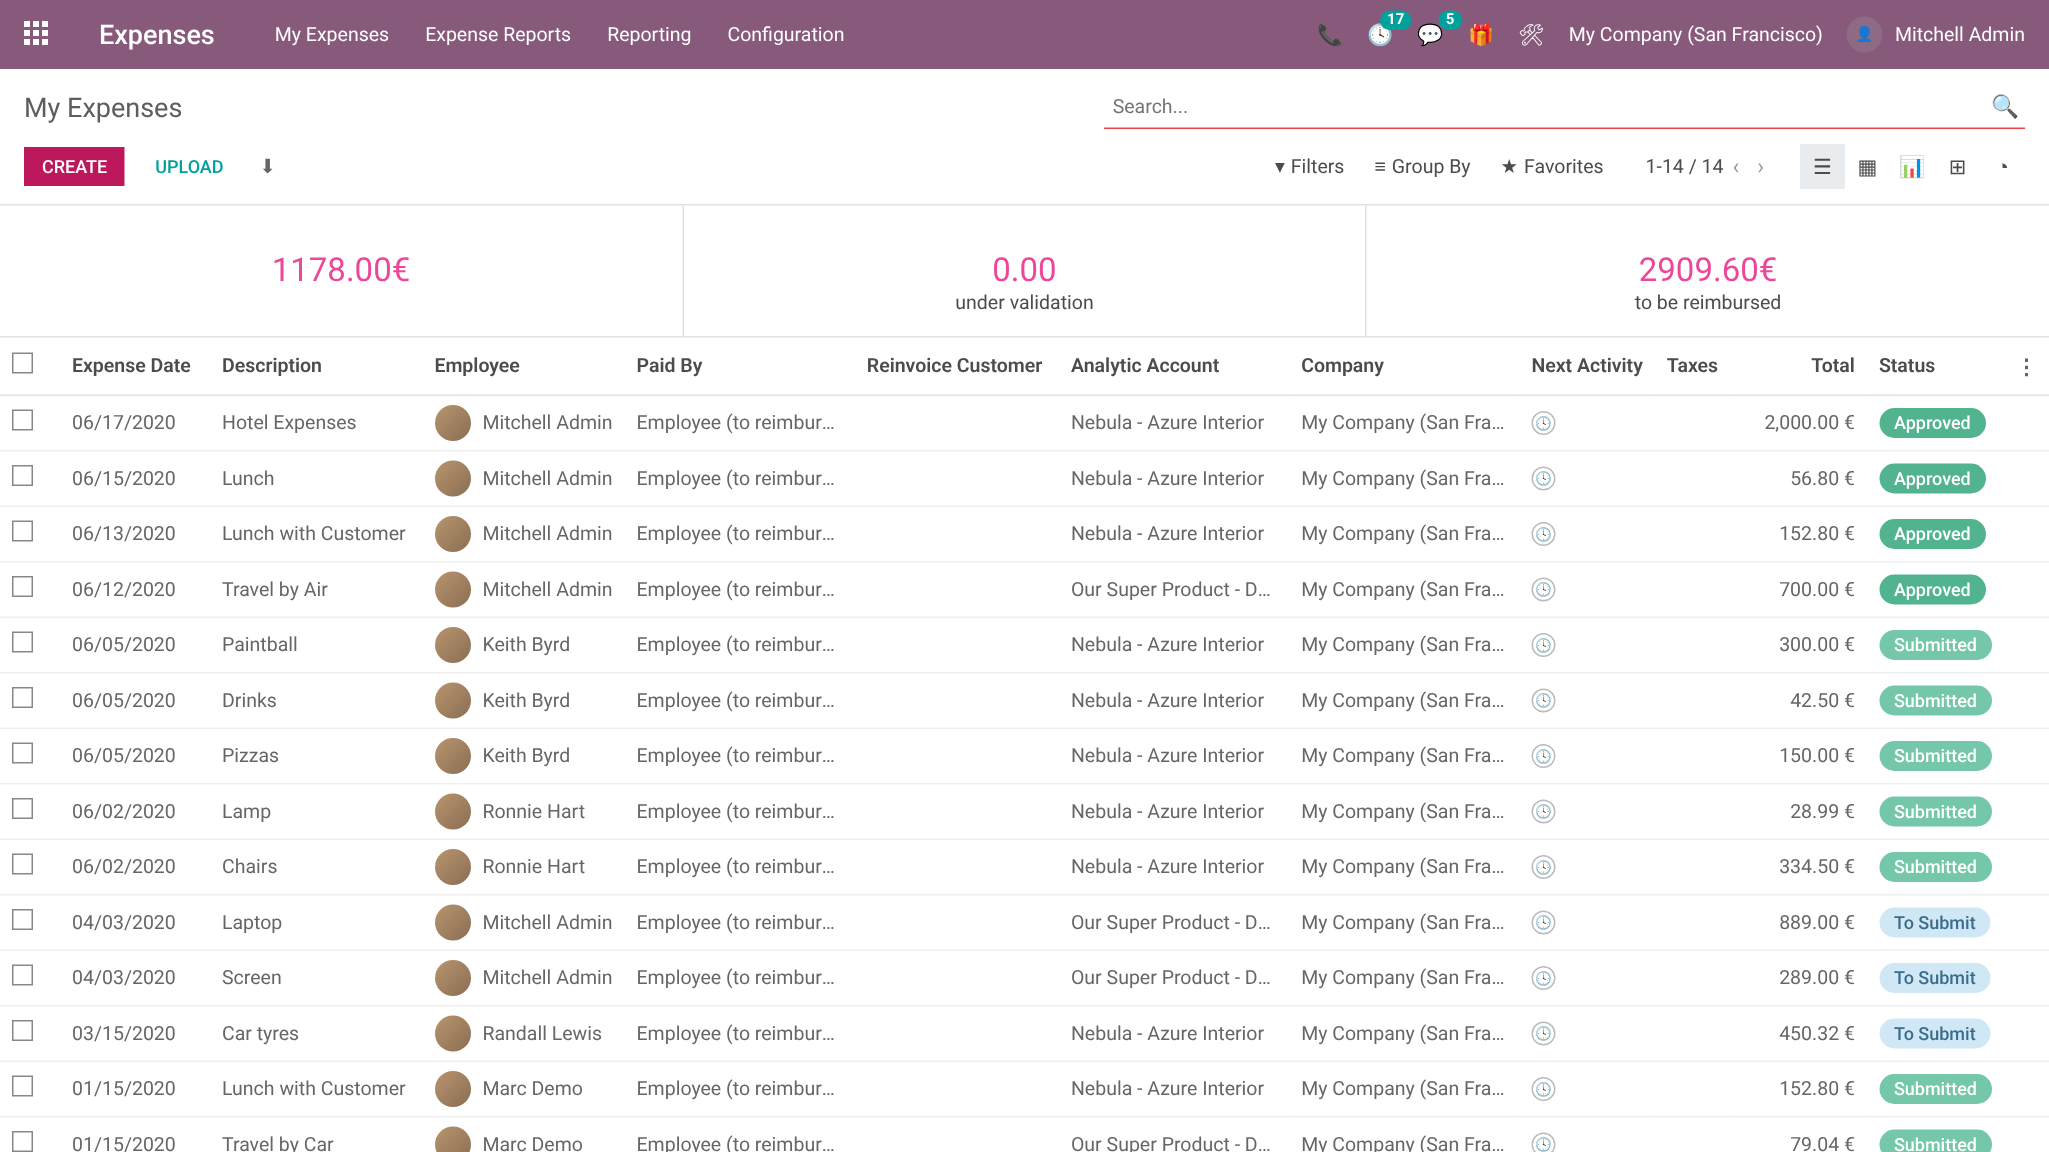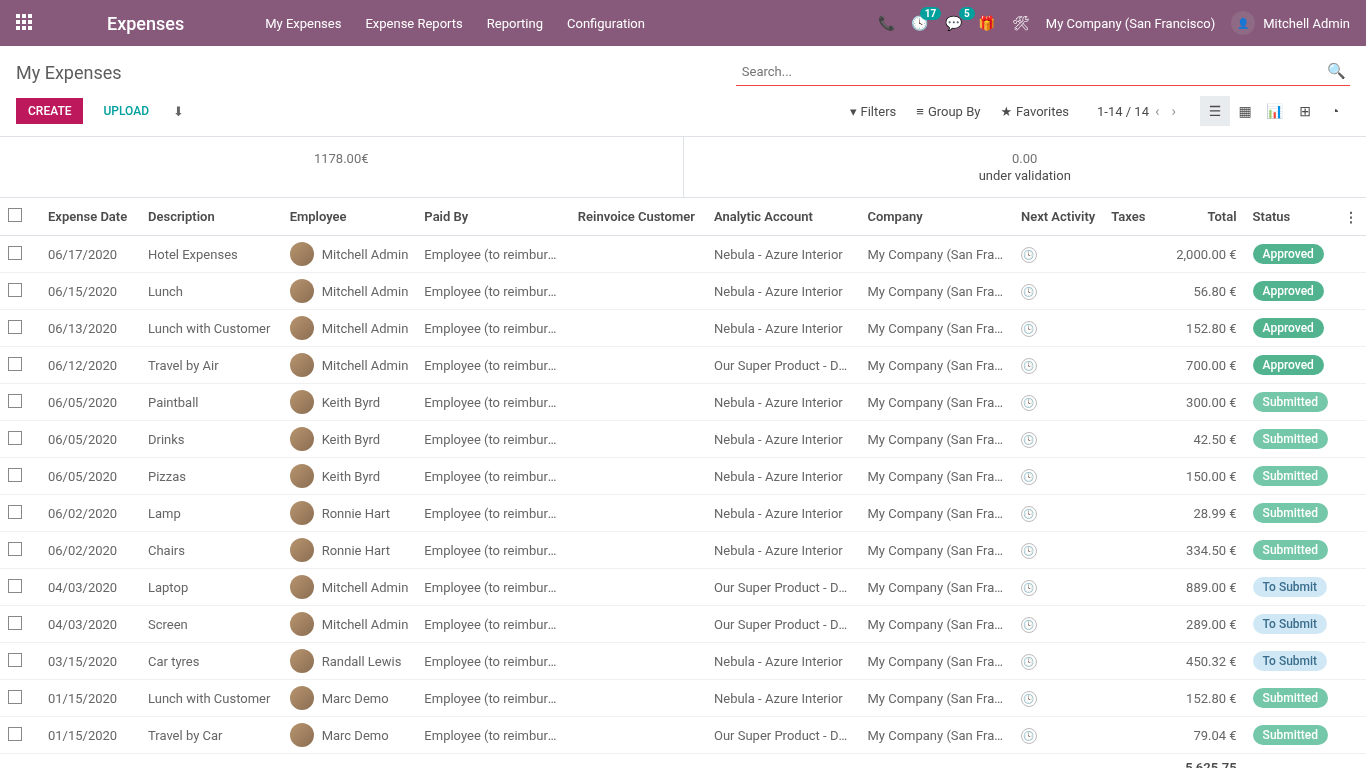--- a/index.html
+++ b/index.html
@@ -1,17 +1,17 @@
 <!DOCTYPE html>
 <html><head>
 <meta charset="utf-8">
 <style>
 * { box-sizing: border-box; margin: 0; padding: 0; font-family: -apple-system, BlinkMacSystemFont, "Segoe UI", Roboto, sans-serif; }
 body { background: #fff; font-size: 13px; color: #4c4c4c; }
-.topbar { background: #875a7b; height: 46px; display: flex; align-items: center; padding: 0 16px; color: #fff; gap: 41px; }
+.topbar { background: #875a7b; height: 46px; display: flex; align-items: center; padding: 0 16px; color: #fff; }
 .apps-icon { width: 18px; height: 18px; display: grid; grid-template-columns: repeat(3,4px); grid-template-rows: repeat(3,4px); gap: 2px; margin-right: 32px; cursor: pointer; }
 .apps-icon span { background: #fff; }
 .brand { font-size: 18px; font-weight: 500; margin-right: 40px; }
 .nav { display: flex; gap: 24px; }
 .nav-item { color: #fff; font-size: 13px; cursor: pointer; }
 .spacer { flex: 1; }
 .right-icons { display: flex; align-items: center; gap: 16px; }
 .ico { color: #fff; font-size: 14px; cursor: pointer; position: relative; }
 .badge { position: absolute; top: -8px; right: -12px; background: #00a09d; color: #fff; border-radius: 10px; font-size: 10px; padding: 1px 5px; font-weight: bold; }
 .company-name { color: #fff; font-size: 13px; }
@@ -29,21 +29,21 @@
 .filter-group { margin-left: auto; display: flex; gap: 20px; color: #4c4c4c; font-size: 13px; }
 .filter-item { cursor: pointer; display: flex; align-items: center; gap: 4px; }
 .pager { margin-left: 28px; display: flex; align-items: center; gap: 0; color: #4c4c4c; }
 .pager-arrow { color: #999; cursor: pointer; font-size: 15px; padding: 2px 6px; }
 .view-switch { margin-left: 18px; display: flex; gap: 0; }
 .view-btn { width: 30px; height: 30px; display: flex; align-items: center; justify-content: center; cursor: pointer; color: #4c4c4c; font-size: 14px; }
 .view-btn.active { background: #e9ecef; }
 .summary { display: flex; border-bottom: 1px solid #dee2e6; }
 .summary-cell { flex: 1; text-align: center; padding: 14px 0; border-right: 1px solid #dee2e6; }
 .summary-cell:last-child { border-right: none; }
-.summary-value { font-size: 13px; color: #737373; font-weight: 400; }
+.summary-value { font-size: 22px; color: #ec4899; font-weight: 400; margin-top: 17px; }
 .summary-label { font-size: 13px; color: #4c4c4c; margin-top: 2px; }
 table { width: 100%; border-collapse: collapse; }
 th { text-align: left; padding: 10px 8px; font-weight: 600; font-size: 13px; color: #4c4c4c; border-bottom: 1px solid #dee2e6; white-space: nowrap; }
 th.right, td.right { text-align: right; }
 td { padding: 6px 8px; border-bottom: 1px solid #f0f0f0; color: #666; font-size: 13px; white-space: nowrap; overflow: hidden; text-overflow: ellipsis; }
 .chk { width: 14px; height: 14px; border: 1px solid #888; display: inline-block; cursor: pointer; }
 .emp-cell { display: flex; align-items: center; gap: 8px; }
 .emp-avatar { width: 24px; height: 24px; border-radius: 50%; background: linear-gradient(135deg,#b8956f,#8a6d52); display: inline-block; flex-shrink: 0; }
 .activity-icon { width: 16px; height: 16px; border: 1.5px solid #bbb; border-radius: 50%; display: inline-flex; align-items: center; justify-content: center; color: #bbb; font-size: 9px; }
 .status-pill { display: inline-block; padding: 3px 10px; border-radius: 12px; font-size: 12px; font-weight: 500; }
@@ -139,20 +139,24 @@
 </div>
 
 <div class="summary" id="summary">
     <div class="summary-cell">
       <div class="summary-value">1178.00€</div>
     </div>
     <div class="summary-cell">
       <div class="summary-value">0.00</div>
       <div class="summary-label">under validation</div>
     </div>
+    <div class="summary-cell">
+      <div class="summary-value">2909.60€</div>
+      <div class="summary-label">to be reimbursed</div>
+    </div>
   </div>
 
 <table>
   <thead>
     <tr>
       <th class="c-chk"><span class="chk"></span></th>
       <th class="c-date">Expense Date</th>
       <th>Description</th>
       <th class="c-emp">Employee</th>
       <th class="c-paid">Paid By</th>

